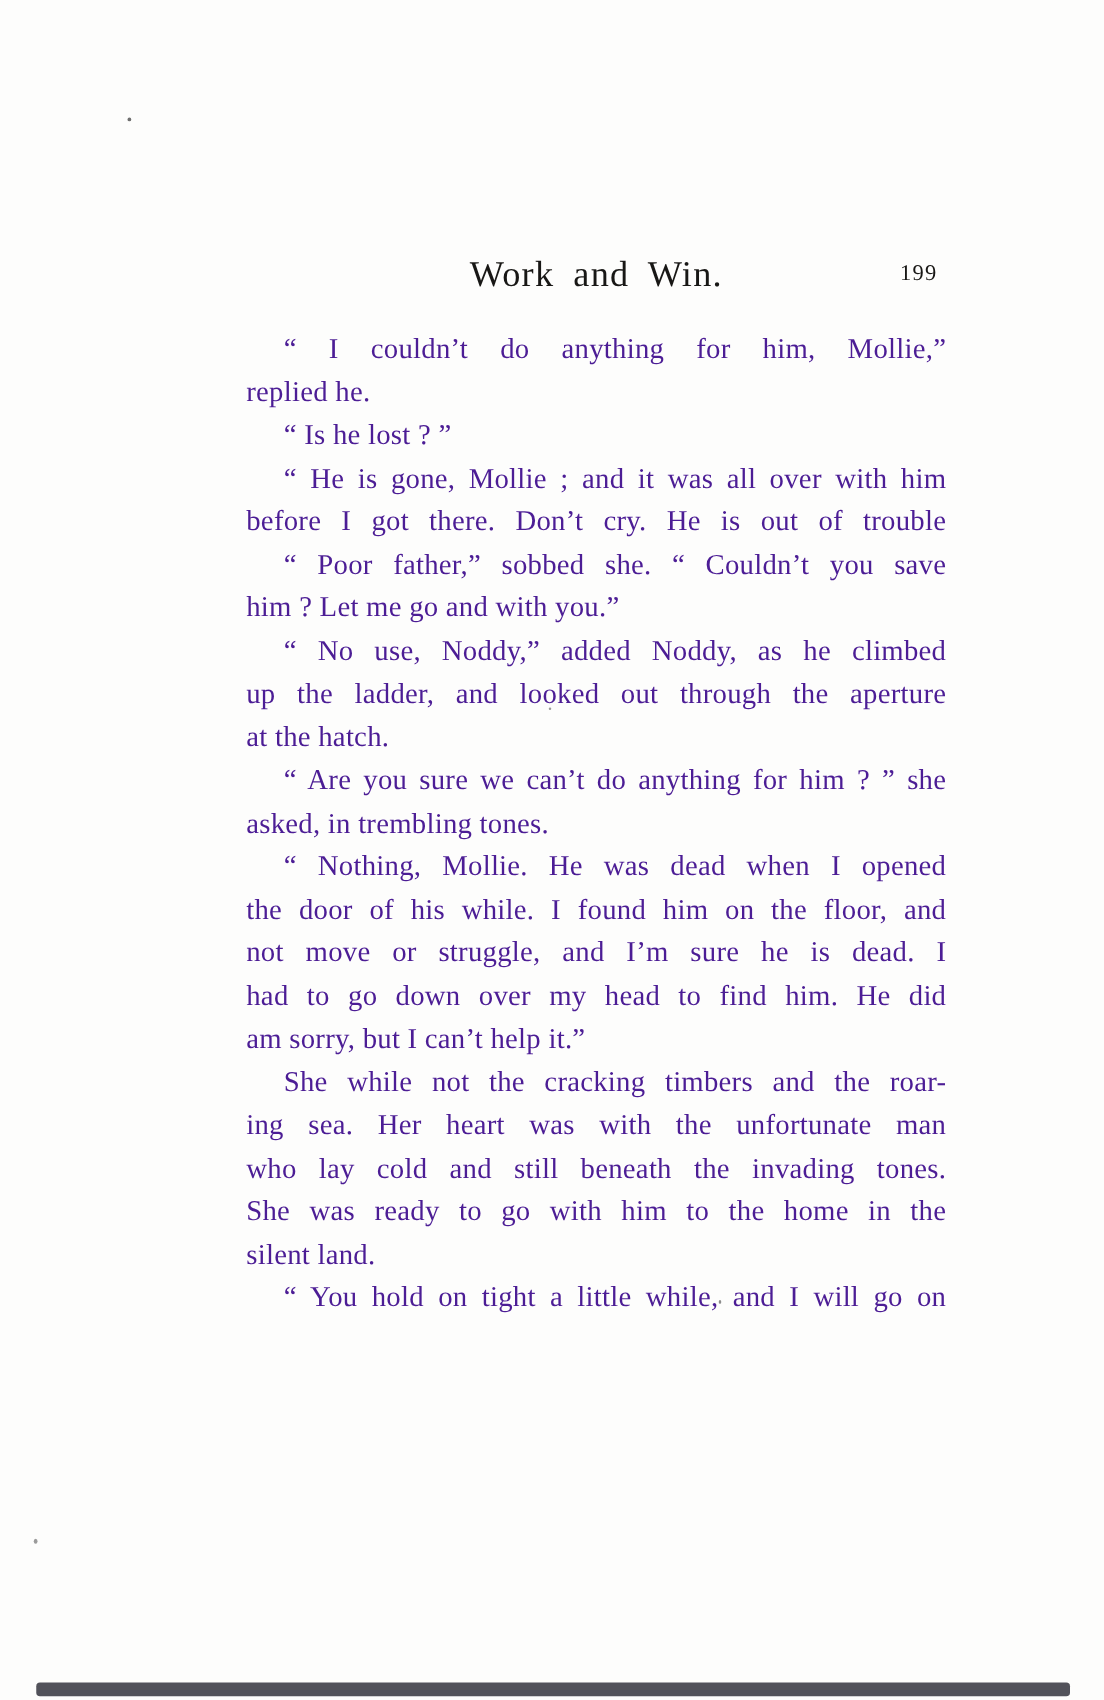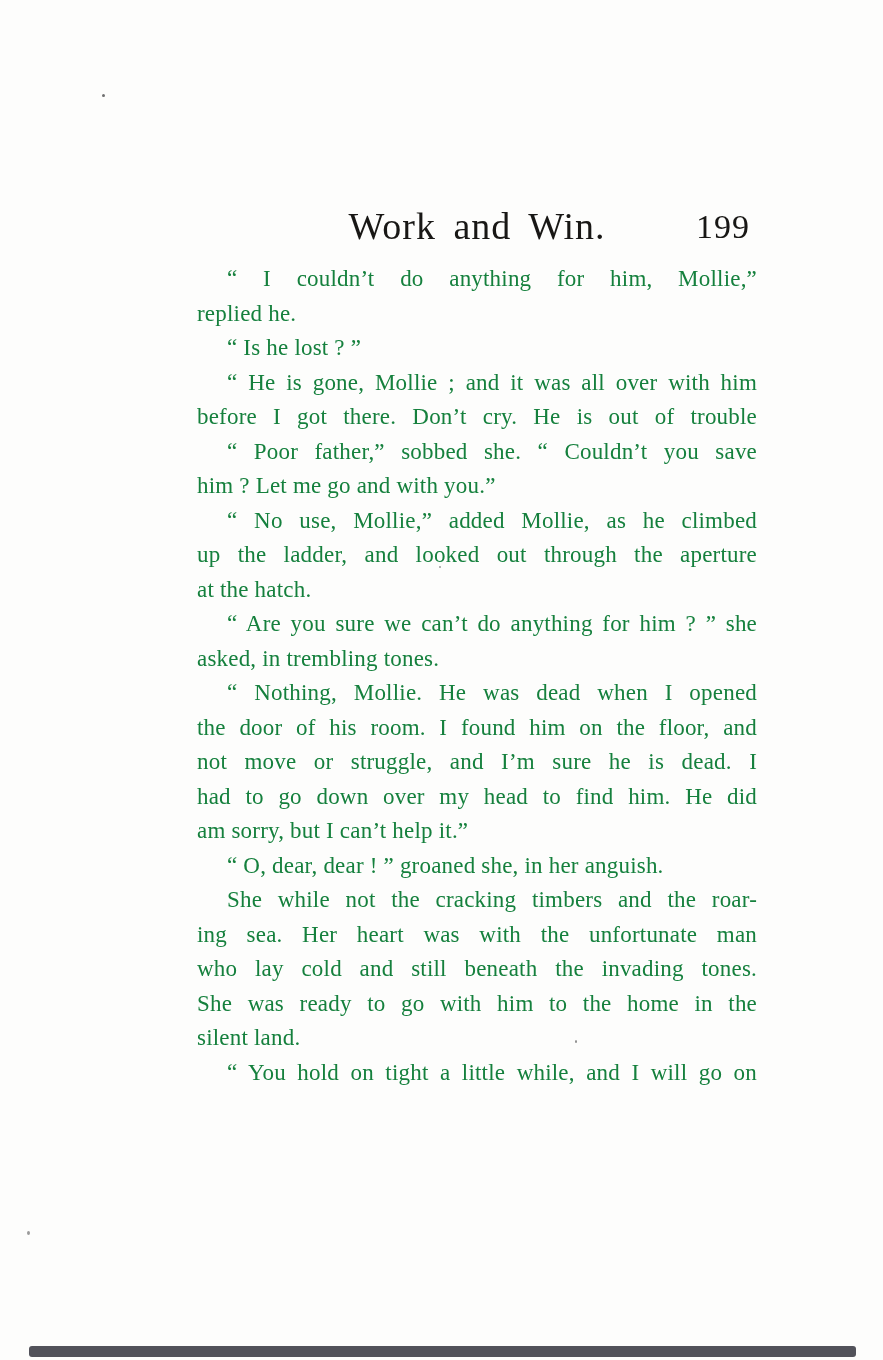--- a/index.html
+++ b/index.html
@@ -16,43 +16,43 @@
   }
   
   .header {
     position: absolute;
     left: 197px; top: 204px;
     width: 560px; height: 40px;
   }
   .running-title {
     position: absolute; left: 0; right: 0; top: 0;
     text-align: center;
-    font-size: 38px;
+    font-size: 29px;
     color: #181715;
     letter-spacing: 1px;
     word-spacing: 7px;
   }
   .page-number {
     position: absolute; right: 7px; top: 4px;
-    font-size: 34px;
+    font-size: 18px;
     color: #181715;
     letter-spacing: 1px;
     margin-left: 24px;
   }
   
   .body-text {
     position: absolute;
     left: 197px; top: 262px;
     width: 560px;
   }
   .bl {
     height: 34.5px;
     line-height: 34.5px;
     font-size: 23px;
-    color: #15803d;
+    color: #4c1d95;
     letter-spacing: 0.2px;
     text-align: justify;
     text-align-last: justify;
     overflow: hidden;
     white-space: normal;
   }
   .bl.last { text-align: right; text-align-last: left; }
   .bl.indent { text-indent: 30px; }
   
   .speck {
@@ -82,31 +82,30 @@
   </div>
 
   <div class="body-text">
     <div class="bl indent">“ I couldn’t do anything for him, Mollie,”</div>
     <div class="bl last">replied he.</div>
     <div class="bl indent last">“ Is he lost ? ”</div>
     <div class="bl indent">“ He is gone, Mollie ; and it was all over with him</div>
     <div class="bl">before I got there. Don’t cry. He is out of trouble</div>
     <div class="bl indent">“ Poor father,” sobbed she. “ Couldn’t you save</div>
     <div class="bl last">him ? Let me go and with you.”</div>
-    <div class="bl indent">“ No use, Mollie,” added Mollie, as he climbed</div>
+    <div class="bl indent">“ No use, Noddy,” added Noddy, as he climbed</div>
     <div class="bl">up the ladder, and looked out through the aperture</div>
     <div class="bl last">at the hatch.</div>
     <div class="bl indent">“ Are you sure we can’t do anything for him ? ” she</div>
     <div class="bl last">asked, in trembling tones.</div>
     <div class="bl indent">“ Nothing, Mollie. He was dead when I opened</div>
-    <div class="bl">the door of his room. I found him on the floor, and</div>
+    <div class="bl">the door of his while. I found him on the floor, and</div>
     <div class="bl">not move or struggle, and I’m sure he is dead. I</div>
     <div class="bl">had to go down over my head to find him. He did</div>
     <div class="bl last">am sorry, but I can’t help it.”</div>
-    <div class="bl indent last">“ O, dear, dear ! ” groaned she, in her anguish.</div>
     <div class="bl indent">She while not the cracking timbers and the roar-</div>
     <div class="bl">ing sea. Her heart was with the unfortunate man</div>
     <div class="bl">who lay cold and still beneath the invading tones.</div>
     <div class="bl">She was ready to go with him to the home in the</div>
     <div class="bl last">silent land.</div>
     <div class="bl indent">“ You hold on tight a little while, and I will go on</div>
   </div>
 
   <div class="speck s1"></div>
   <div class="speck s2"></div>

